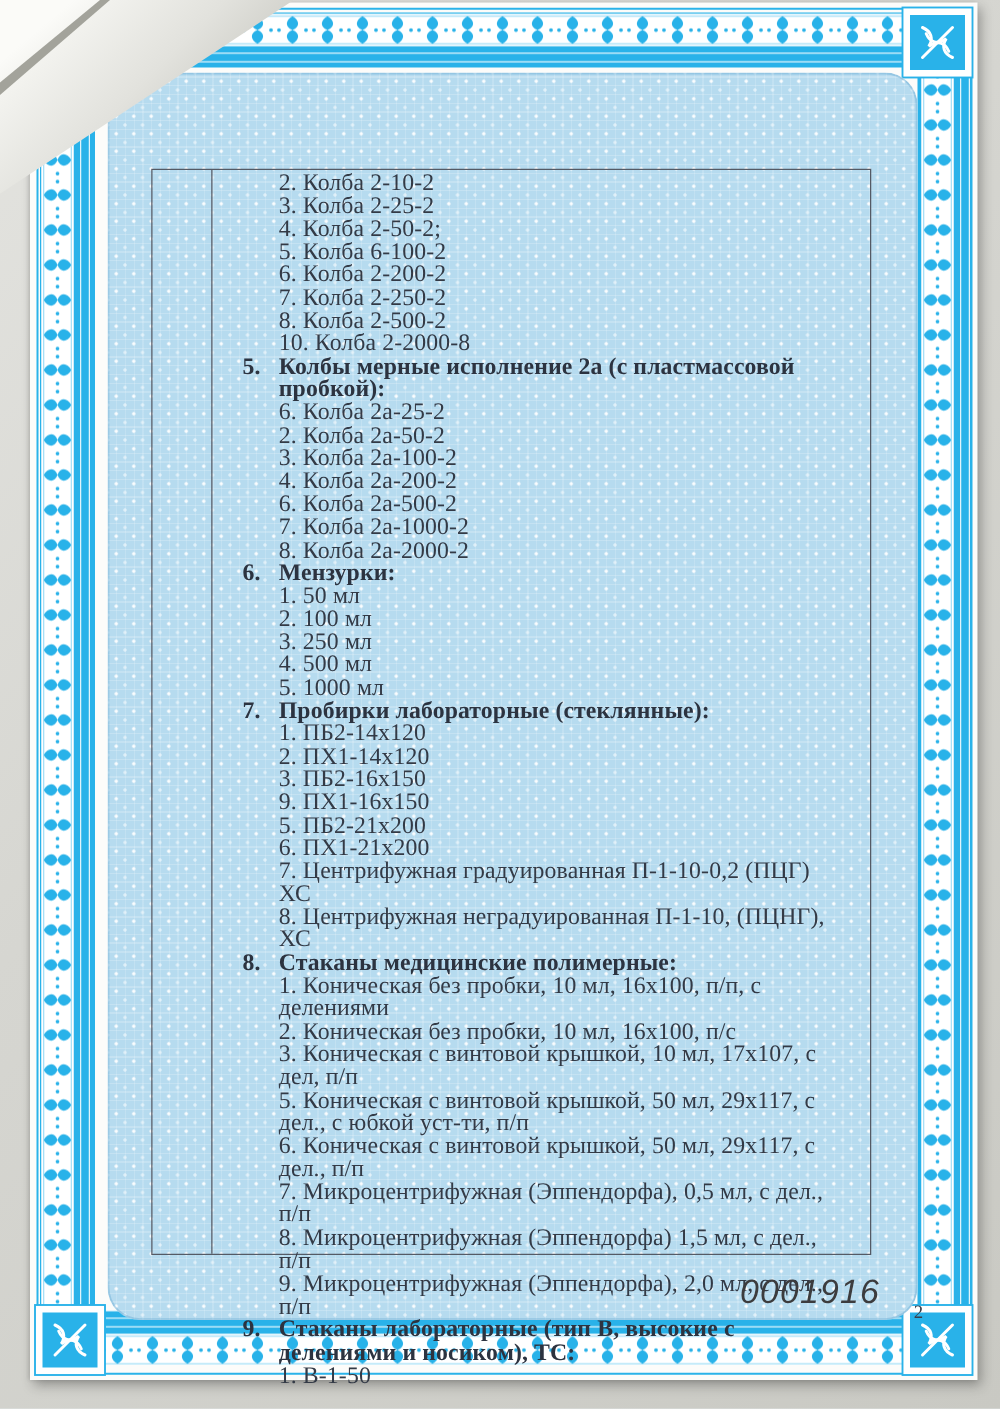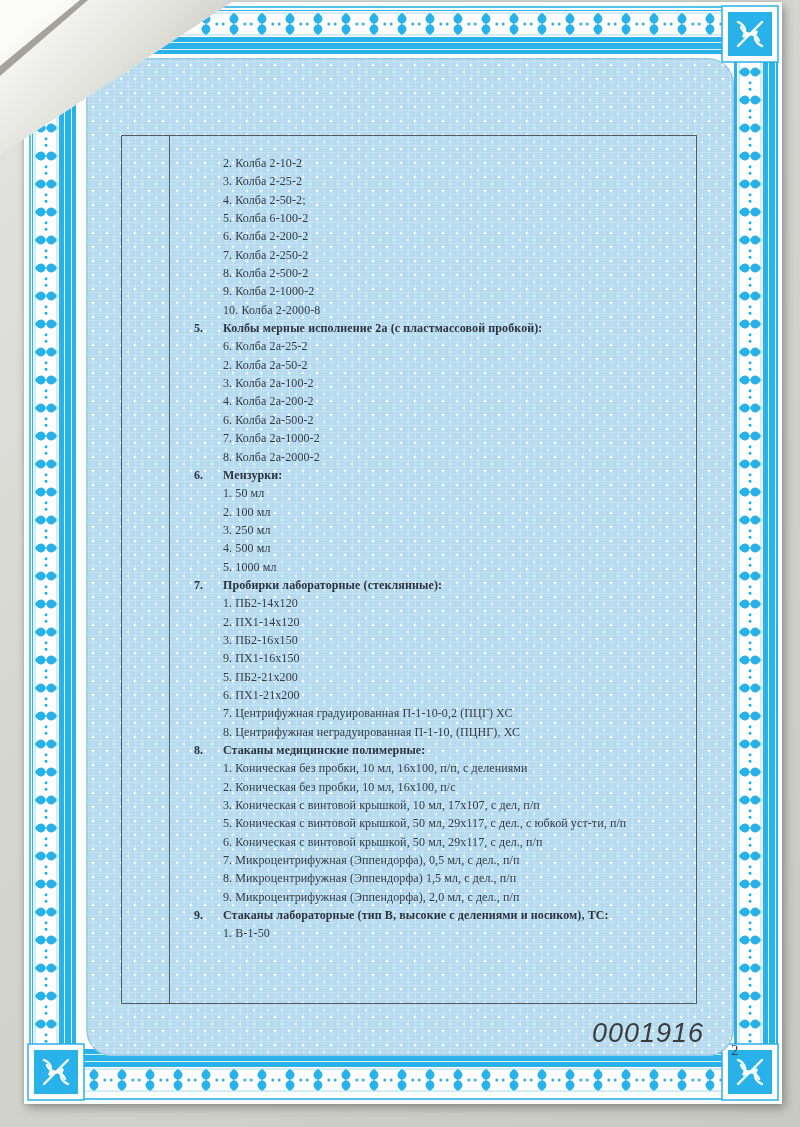--- a/index.html
+++ b/index.html
@@ -40,23 +40,22 @@
     position:absolute;left:97px;top:133px;width:574px;height:867px;
     border:1px solid #545a65;
   }
   .col-divider{
     position:absolute;left:47px;top:0;width:0;height:100%;
     border-left:1px solid #545a65;
   }
   .content{
     position:absolute;left:0;top:0;width:574px;height:867px;
     box-sizing:border-box;padding:2px 4px 0 101px;
-    font-size:12px;line-height:18.35px;color:#333a46;
+    font-size:19px;line-height:18.35px;color:#333a46;
     letter-spacing:.1px;
-    margin-top:16px;
   }
   .item{max-width:450px;}
   .sec{position:relative;font-weight:bold;color:#2c3340;}
   .sec-num{position:absolute;left:-29px;top:0;}
   .sec-title{display:inline-block;max-width:420px;vertical-align:top;}
 
   
   .serial{
     position:absolute;left:524px;top:1016px;width:200px;
     text-align:center;font-family:"Liberation Sans","DejaVu Sans",sans-serif;
@@ -171,21 +170,20 @@
     <div class="tablebox">
       <div class="col-divider"></div>
       <div class="content" id="list-root">
           <div class="item">2. Колба 2-10-2</div>
           <div class="item">3. Колба 2-25-2</div>
           <div class="item">4. Колба 2-50-2;</div>
           <div class="item">5. Колба 6-100-2</div>
           <div class="item">6. Колба 2-200-2</div>
           <div class="item">7. Колба 2-250-2</div>
           <div class="item">8. Колба 2-500-2</div>
-          <div class="item">9. Колба 2-1000-2</div>
           <div class="item">10. Колба 2-2000-8</div>
           <div class="sec"><span class="sec-num">5.</span><span class="sec-title">Колбы мерные исполнение 2а (с пластмассовой пробкой):</span></div>
           <div class="item">6. Колба 2а-25-2</div>
           <div class="item">2. Колба 2а-50-2</div>
           <div class="item">3. Колба 2а-100-2</div>
           <div class="item">4. Колба 2а-200-2</div>
           <div class="item">6. Колба 2а-500-2</div>
           <div class="item">7. Колба 2а-1000-2</div>
           <div class="item">8. Колба 2а-2000-2</div>
           <div class="sec"><span class="sec-num">6.</span><span class="sec-title">Мензурки:</span></div>

